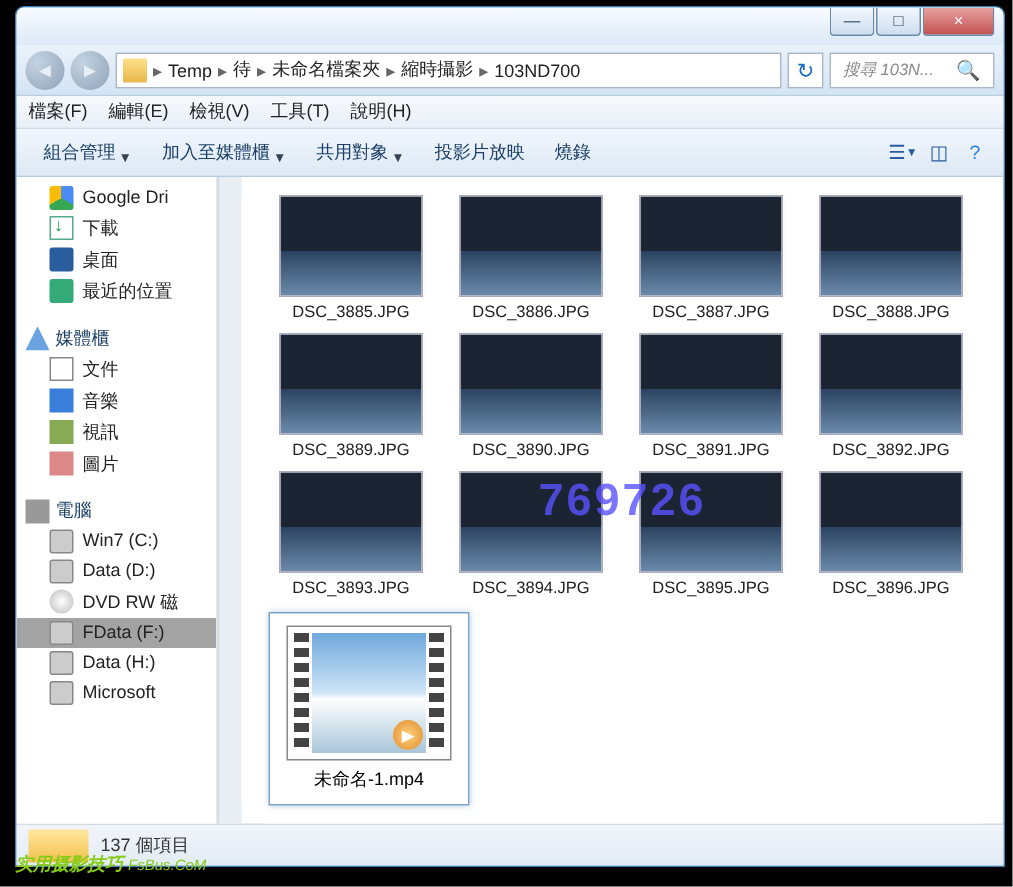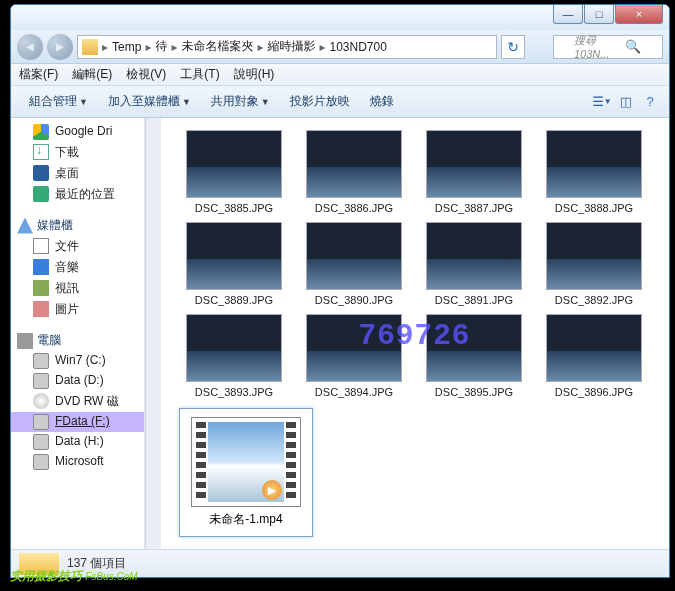--- a/index.html
+++ b/index.html
@@ -9,35 +9,35 @@
   .winbtn { width: 30px; height: 19px; margin-left: 1px; border: 1px solid #6b8aab; border-top: none; background: linear-gradient(to bottom,#f2f7fd,#cedef0); border-radius: 0 0 3px 3px; display:flex; align-items:center; justify-content:center; font-size:11px; color:#2b4560;}
   .winbtn.close { width: 48px; background: linear-gradient(to bottom,#e7a1a1,#c55252); color:#fff; }
   .addrbar { height: 34px; background: linear-gradient(to bottom,#eaf2fb,#d4e4f4); display:flex; align-items:center; padding: 0 6px; gap:4px; border-bottom:1px solid #b7cde2;}
   .navbtn { width: 26px; height: 26px; border-radius: 50%; background: radial-gradient(circle at 30% 30%, #6fa8dc, #2a5d9e); display:flex; align-items:center; justify-content:center; color:#fff; font-size:13px;}
   .navbtn.dim { background: radial-gradient(circle at 30% 30%, #c5d3e2, #8fa3b8); color:#e8eef5;}
   .breadcrumbs { flex:1; height:24px; background:#fff; border:1px solid #a9b8c8; display:flex; align-items:center; font-size:12px; overflow:hidden; }
   .bc-icon { width:16px; height:16px; background: linear-gradient(to bottom,#ffe08a,#e9b74a); border-radius:1px; margin: 0 4px; }
   .crumb { padding: 0 4px; color:#222; white-space:nowrap; }
   .sep { color:#666; }
   .refresh { width:24px; height:24px; border:1px solid #a9b8c8; background:#fff; display:flex; align-items:center; justify-content:center; color:#1b6dc1; font-size:14px; }
-  .search { width:110px; height:24px; border:1px solid #a9b8c8; background:#fff; display:flex; align-items:center; padding:0 20px; font-size:11px; color:#888; font-style:italic;margin-left:24px;}
+  .search { width:110px; height:24px; border:1px solid #a9b8c8; background:#fff; display:flex; align-items:center; padding:0 8px; font-size:11px; color:#888; font-style:italic;}
   .search .sicon { margin-left:auto; color:#1b6dc1; font-style:normal; font-size:13px;}
   .menubar { height:22px; background:linear-gradient(to bottom,#f6f9fc,#e9f0f8); display:flex; align-items:center; font-size:12px; padding-left:8px; gap:14px; border-bottom:1px solid #cfdae6;}
   .menubar span { color:#222; }
   .toolbar { height:32px; background:linear-gradient(to bottom,#f1f6fc,#dde9f5); display:flex; align-items:center; padding:0 8px; font-size:12px; color:#1a3f66; border-bottom:1px solid #b7cde2;}
-  .tbtn { padding:3px 10px; display:flex; align-items:center; gap:2px;}
+  .tbtn { padding:3px 10px; display:flex; align-items:flex-end; gap:2px;}
   .tbtn .dd { font-size:9px; color:#345;}
   .toolbar .right { margin-left:auto; display:flex; gap:2px; align-items:center;}
   .ricon { width:22px; height:22px; border:1px solid transparent; display:flex; align-items:center; justify-content:center; font-size:13px; color:#2a5d9e;}
   .body { display:flex; height: calc(100% - 25px - 34px - 22px - 32px - 28px); }
   .side { width:134px; background:#fff; border-right:1px solid #e0e7ee; font-size:12px; overflow:hidden; padding-top:4px; }
   .sgroup { margin-bottom:10px; }
   .shead { display:flex; align-items:center; gap:4px; padding:2px 6px; color:#1a3f66; }
   .sitem { display:flex; align-items:flex-start; gap:6px; padding:2px 6px 2px 22px; color:#222; white-space:nowrap; overflow:hidden;}
-  .sitem.sel { background:#c4b5fd;text-decoration:underline; }
+  .sitem.sel { background:#a3a3a3; }
   .ico { width:16px; height:16px; flex-shrink:0; display:inline-block; }
   .ico.gdrive { background: conic-gradient(#4b8bf4 0 120deg,#34a853 120deg 240deg,#fbbc05 240deg 360deg); border-radius:2px;}
   .ico.down { background:#fff; border:1px solid #5a8; position:relative;}
   .ico.down::after{content:"↓"; position:absolute; font-size:12px; color:#2a5; left:2px; top:-2px;}
   .ico.desk { background:#2a5d9e; border-radius:2px;}
   .ico.recent { background:#3a7; border-radius:2px;}
   .ico.lib { background:#6aa3e0; clip-path: polygon(0 100%,50% 0,100% 100%);}
   .ico.doc { background:#fff; border:1px solid #888;}
   .ico.music { background:#3a7edb;}
   .ico.video { background:#8a5;}

